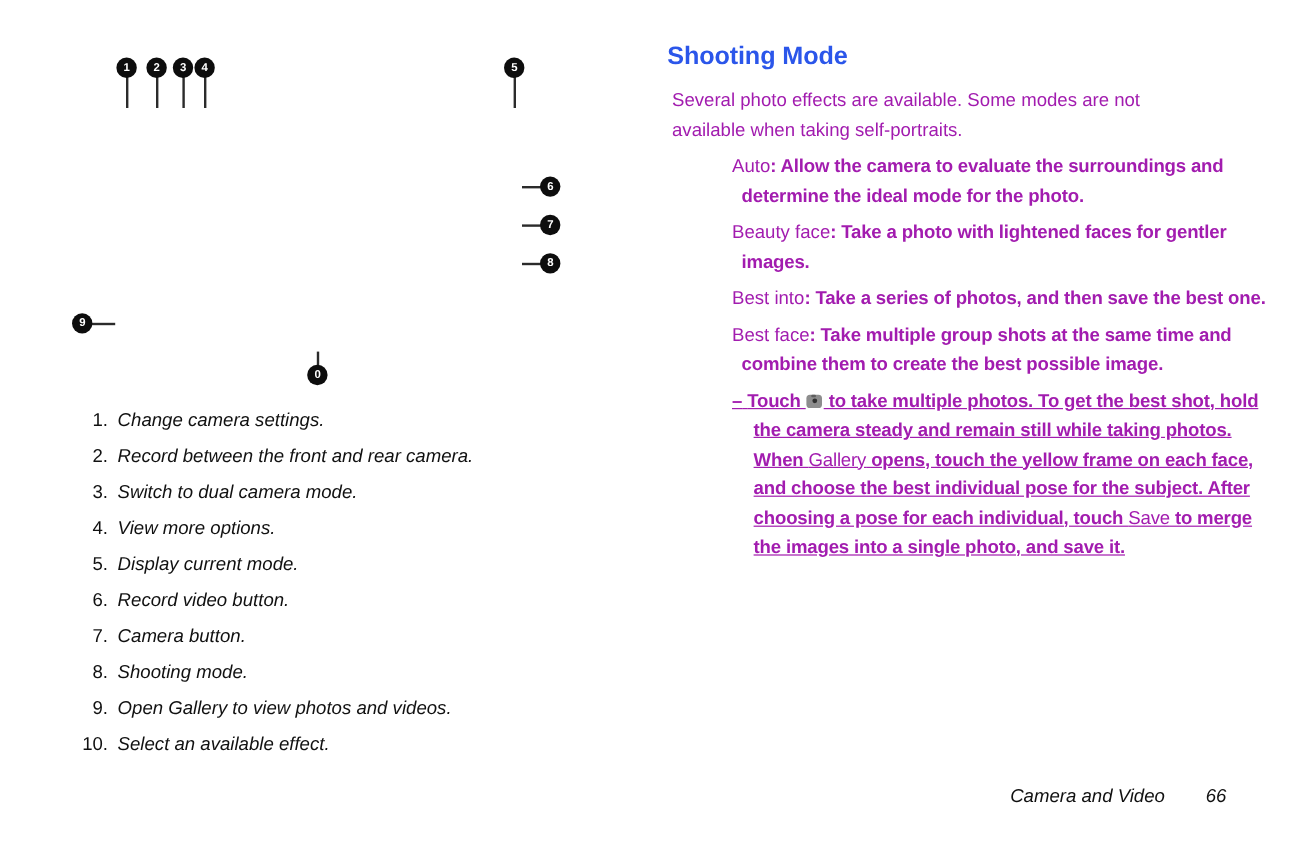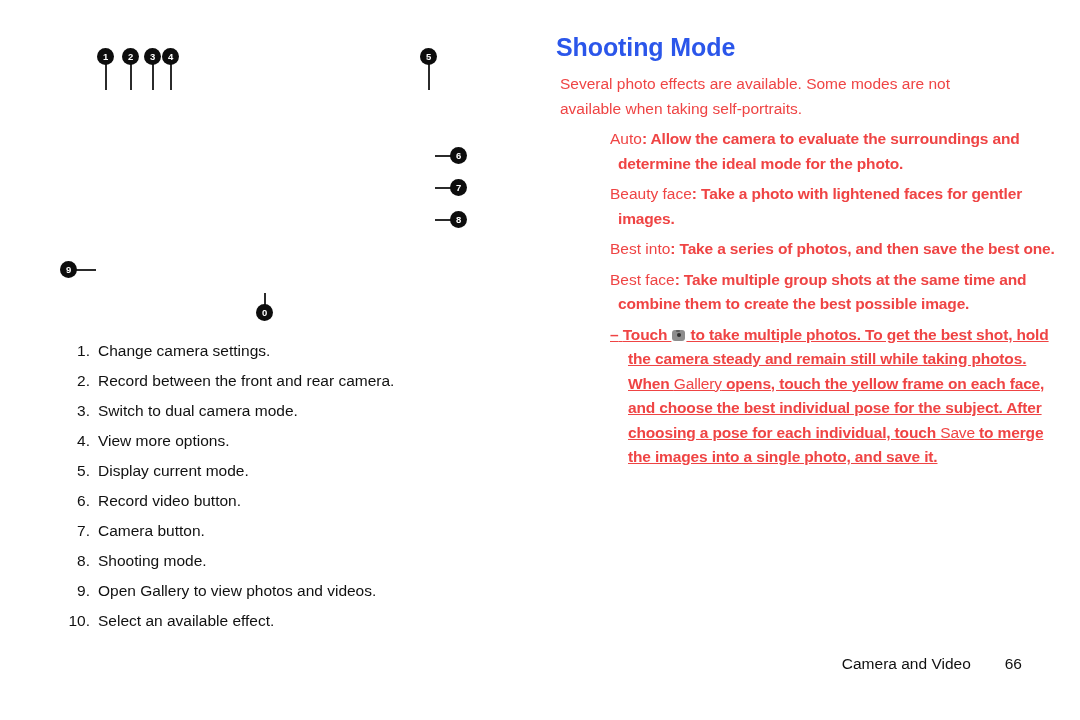--- a/index.html
+++ b/index.html
@@ -56,42 +56,42 @@
     color: #111;
   }
   .list-num {
     width: 36px;
     flex: 0 0 36px;
     text-align: right;
     padding-right: 8px;
     box-sizing: border-box;
     font-size: 15.5px;
   }
-  .list-text { flex: 1 1 auto; }
+  .list-text { flex: 1 1 auto; font-style: italic; }
 
   
   #right-col {
     position: absolute;
     left: 556px;
     top: 36px;
     width: 500px;
   }
   #section-title {
     color: #2b56ea;
-    font-size: 25px;
+    font-size: 21px;
     font-weight: bold;
     letter-spacing: -0.1px;
     margin: 0 0 14px 0;
     line-height: 22px;
   }
   .para {
     font-size: 15.5px;
     line-height: 24.5px;
     margin: 0 0 6px 17px;
-    color: #ef4444;
+    color: #a21caf;
   }
   .para.indent0 { margin-left: 4px; width: 435px; }
   .para.indent1 { margin-left: 50px; width: 455px; }
   .para.indent2 { margin-left: 62px; width: 448px; text-indent: -8px; }
   .para.indent3 { margin-left: 72px; width: 438px; text-indent: -18px; text-decoration: underline; }
 
   .bold { font-weight: bold; letter-spacing: -0.15px; }
   .reg  { font-weight: normal; }
   .tight { letter-spacing: -0.2px; }
 
@@ -129,20 +129,21 @@
 
   
   #footer {
     position: absolute;
     left: 556px;
     top: 655px;
     width: 466px;
     text-align: right;
     font-size: 15.5px;
     color: #111;
+    font-style: italic;
   }
   #footer-label { margin-right: 34px; }
 </style>
 </head>
 <body>
 
 <div class="leader vert" style="left:105px; top:64px; height:26px;"></div>
 <div class="callout" style="left:97px; top:48px;">1</div>
 
 <div class="leader vert" style="left:130px; top:64px; height:26px;"></div>

